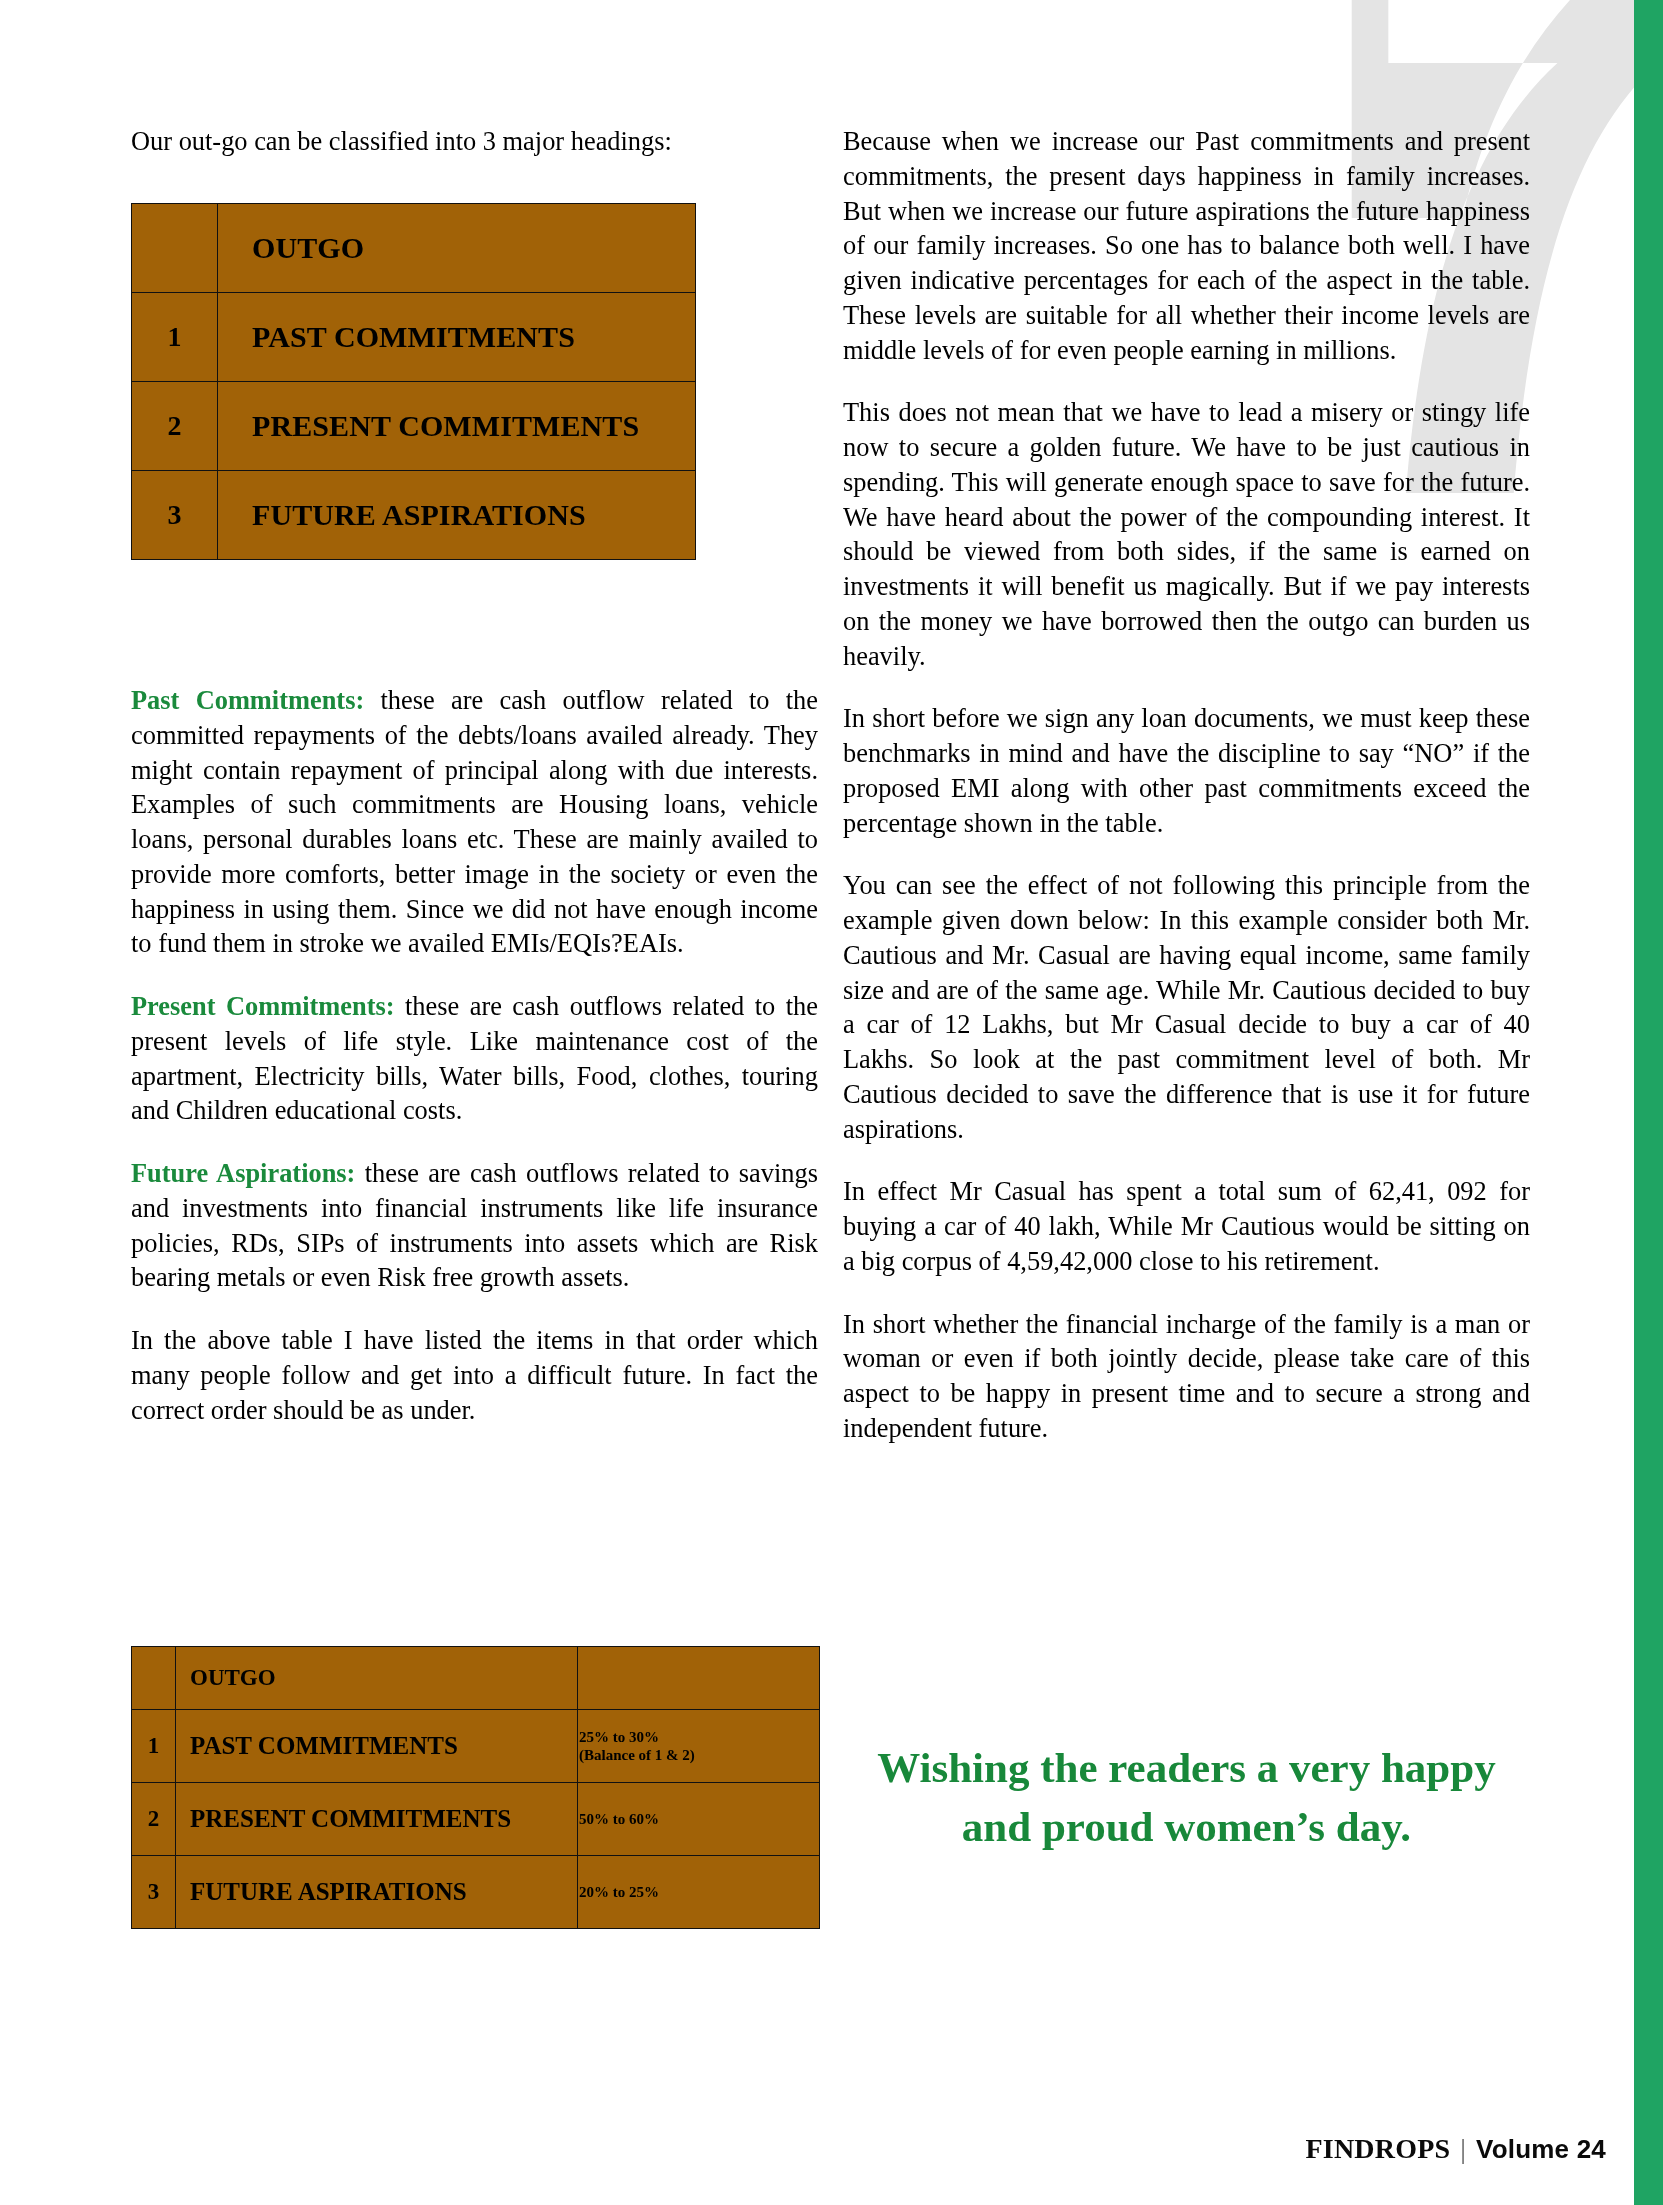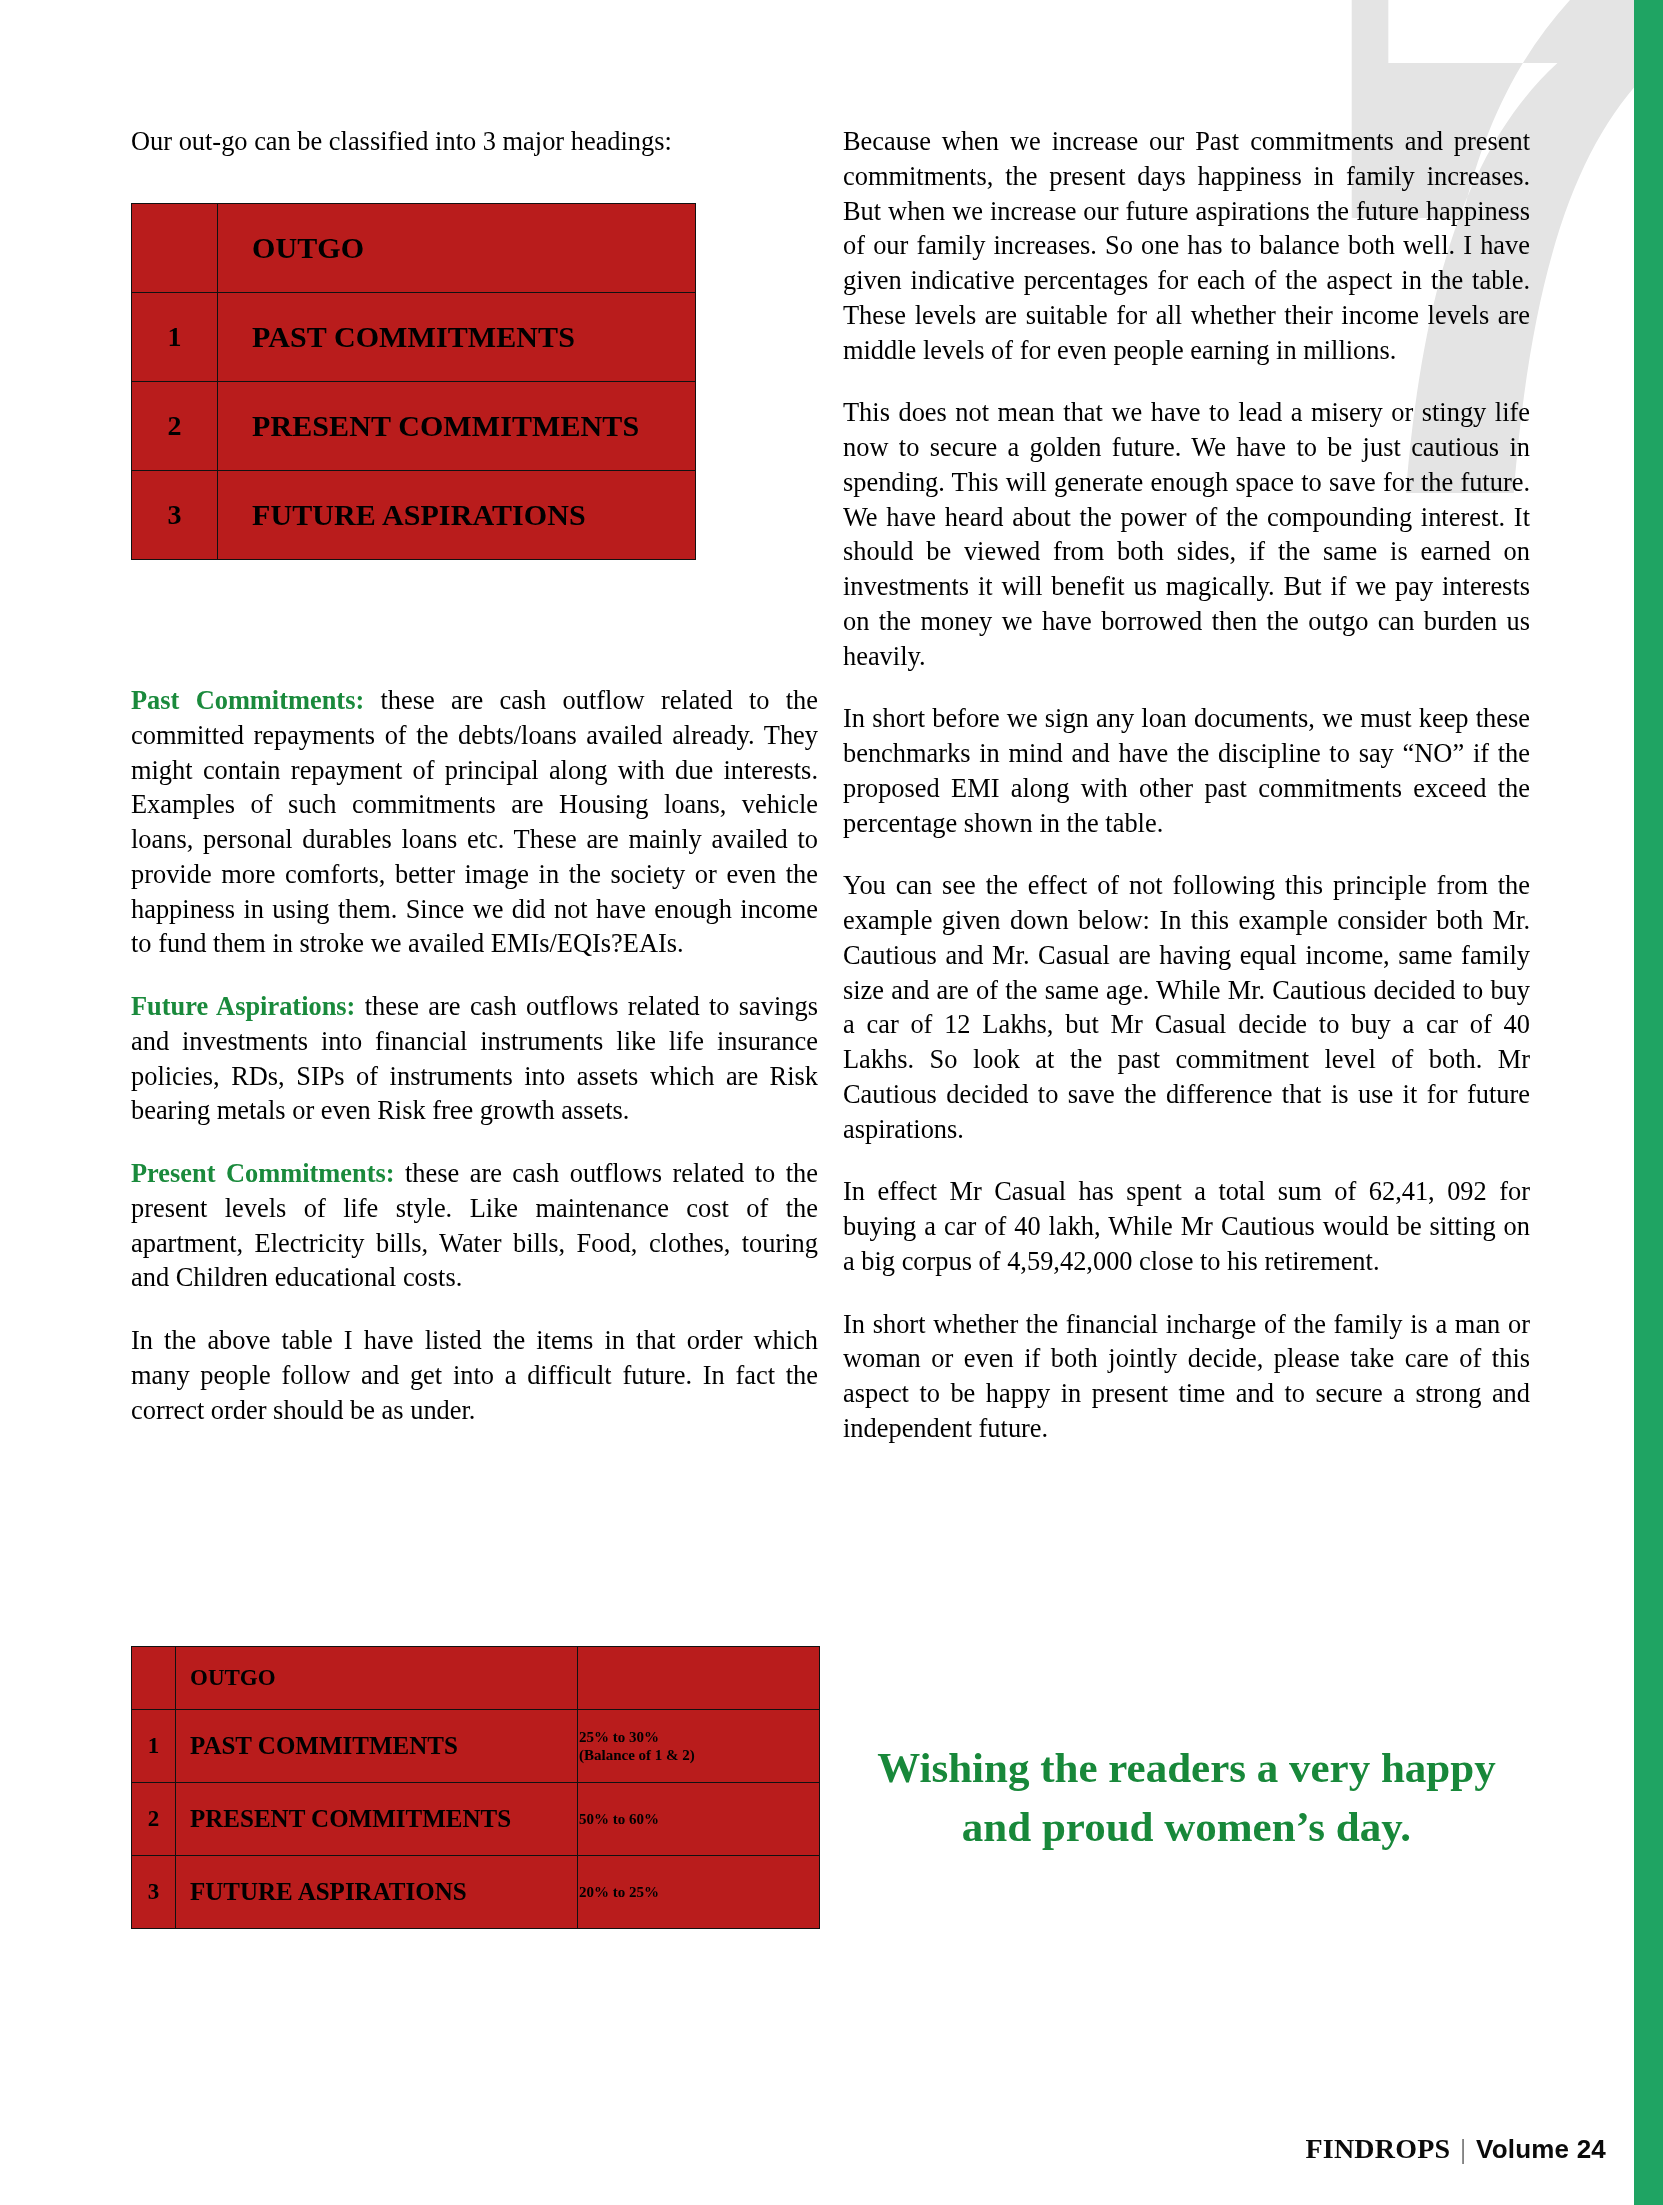--- a/index.html
+++ b/index.html
@@ -57,21 +57,21 @@
   p.body .lead {
     color:#1a8a3c;
     font-weight:bold;
   }
 
   
   table.outgo {
     border-collapse:collapse;
     table-layout:fixed;
     color:#000;
-    background:#b91c1c;
+    background:#a16207;
   }
   table.outgo td {
     border:1.8px solid #111;
     vertical-align:middle;
   }
 
   
   .tbl-one {
     position:absolute;
     left:131px; top:199px;
@@ -206,24 +206,24 @@
         </tr>
       </tbody>
     </table>
   </div>
 
   <div class="col" style="left:131px; top:679px;">
     <p class="body">
       <span class="lead" style="color: rgb(26, 138, 60);">Past Commitments:</span><span> these are cash outflow related to the committed repayments of the debts/loans availed already. They might contain repayment of principal along with due interests. Examples of such commitments are Housing loans, vehicle loans, personal durables loans etc. These are mainly availed to provide more comforts, better image in the society or even the happiness in using them. Since we did not have enough income to fund them in stroke we availed EMIs/EQIs?EAIs.</span>
     </p>
     <p class="body">
+      <span class="lead" style="color: rgb(26, 138, 60);">Present Commitments:</span><span> these are cash outflows related to the present levels of life style. Like maintenance cost of the apartment, Electricity bills, Water bills, Food, clothes, touring and Children educational costs.</span>
+    </p>
+    <p class="body">
       <span class="lead" style="color: rgb(26, 138, 60);">Future Aspirations:</span><span> these are cash outflows related to savings and investments into financial instruments like life insurance policies, RDs, SIPs of instruments into assets which are Risk bearing metals or even Risk free growth assets.</span>
-    </p>
-    <p class="body">
-      <span class="lead" style="color: rgb(26, 138, 60);">Present Commitments:</span><span> these are cash outflows related to the present levels of life style. Like maintenance cost of the apartment, Electricity bills, Water bills, Food, clothes, touring and Children educational costs.</span>
     </p>
     <p class="body">
       <span>In the above table I have listed the items in that order which many people follow and get into a difficult future. In fact the correct order should be as under.</span>
     </p>
   </div>
 
   <div class="tbl-two">
     <table class="outgo">
       <colgroup>
           <col class="c-num">

